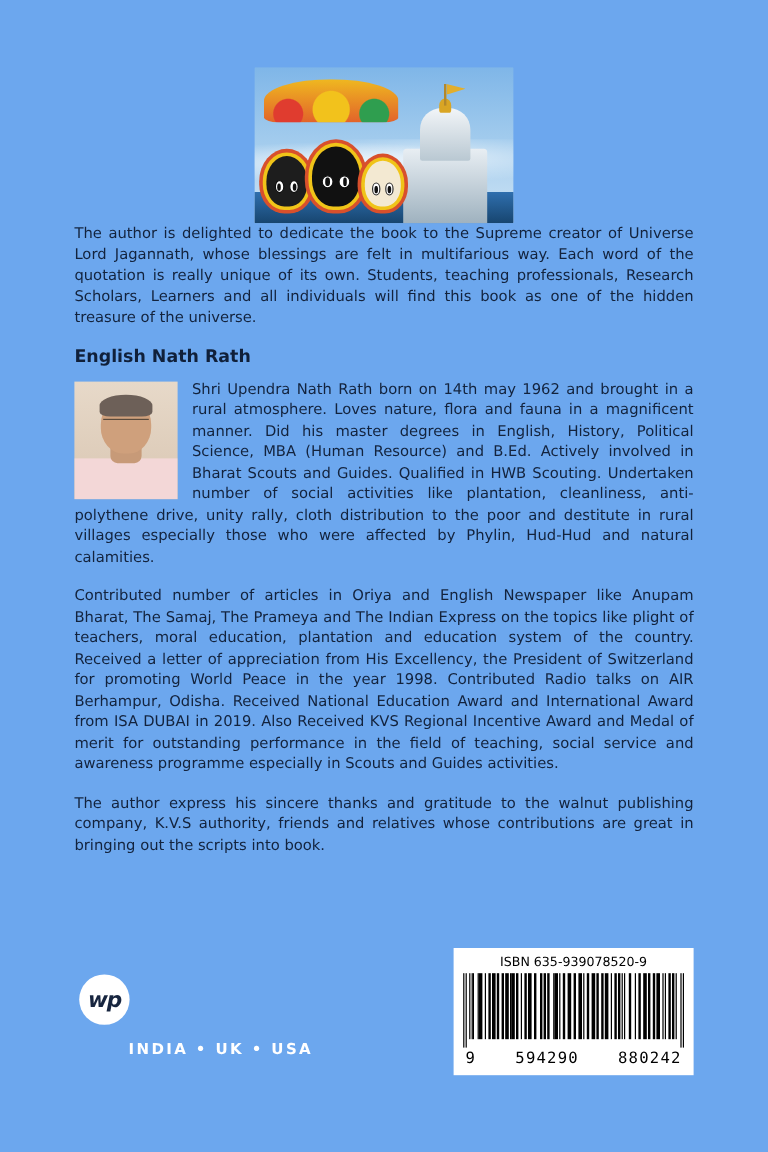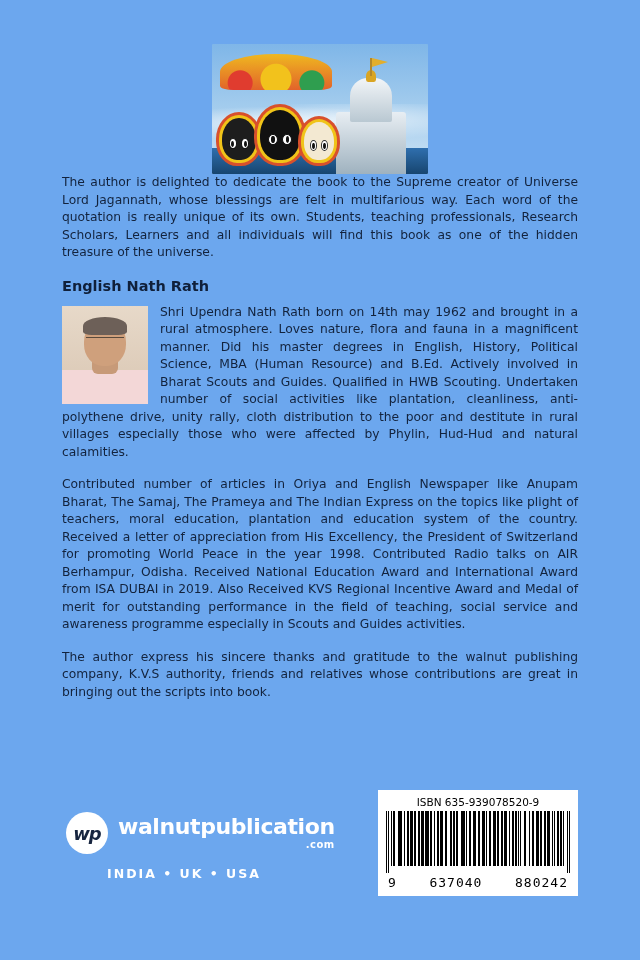--- a/index.html
+++ b/index.html
@@ -11,21 +11,21 @@
     height: 960px;
     background: #6ca7ee;
     font-family: "DejaVu Sans", sans-serif;
     color: #12203a;
     overflow: hidden;
     position: relative;
   }
   .page {
     position: absolute;
     inset: 0;
-    padding: 0 62px;
+    padding: 12px 62px;
     box-sizing: border-box;
   }
 
   
   .hero {
     width: 216px;
     height: 130px;
     margin: 44px auto 0 auto;
     position: relative;
     overflow: hidden;
@@ -371,24 +371,20 @@
 
   <p class="body-text">Contributed number of articles in Oriya and English Newspaper like Anupam Bharat, The Samaj, The Prameya and The Indian Express on the topics like plight of teachers, moral education, plantation and education system of the country. Received a letter of appreciation from His Excellency, the President of Switzerland for promoting World Peace in the year 1998. Contributed Radio talks on AIR Berhampur, Odisha. Received National Education Award and International Award from ISA DUBAI in 2019. Also Received KVS Regional Incentive Award and Medal of merit for outstanding performance in the field of teaching, social service and awareness programme especially in Scouts and Guides activities.</p>
 
   <p class="body-text">The author express his sincere thanks and gratitude to the walnut publishing company, K.V.S authority, friends and relatives whose contributions are great in bringing out the scripts into book.</p>
 
   <div class="footer">
 
     <div class="logo-area">
       <div class="logo-row">
         <div class="logo-mark">wp</div>
-        <div>
-          <div class="logo-word">walnutpublication</div>
-          <div class="logo-dotcom">.com</div>
-        </div>
       </div>
       <div class="logo-countries">INDIA  •  UK  •  USA</div>
     </div>
 
     <div class="isbn-box">
       <div class="isbn-text">ISBN 635-939078520-9</div>
       <div class="barcode" id="barcode">
           <span style="width: 1px; margin-right: 1px; align-self: stretch; height: 100%;"></span>
           <span style="width: 1px; margin-right: 2px; align-self: stretch; height: 100%;"></span>
           <span style="width: 1px; margin-right: 1px; align-self: flex-start; height: 88%;"></span>
@@ -441,19 +437,19 @@
           <span style="width: 1px; margin-right: 1px; align-self: flex-start; height: 88%;"></span>
           <span style="width: 1px; margin-right: 2.4px; align-self: flex-start; height: 88%;"></span>
           <span style="width: 2.6px; margin-right: 1px; align-self: flex-start; height: 88%;"></span>
           <span style="width: 2.6px; margin-right: 1px; align-self: flex-start; height: 88%;"></span>
           <span style="width: 1px; margin-right: 2.4px; align-self: flex-start; height: 88%;"></span>
           <span style="width: 1px; margin-right: 2px; align-self: stretch; height: 100%;"></span>
           <span style="width: 1px; margin-right: 0px; align-self: stretch; height: 100%;"></span>
         </div>
       <div class="barcode-digits">
         <span>9</span>
-        <span>637040</span>
+        <span>594290</span>
         <span>880242</span>
       </div>
     </div>
 
   </div>
 </div>
 
 </body></html>

